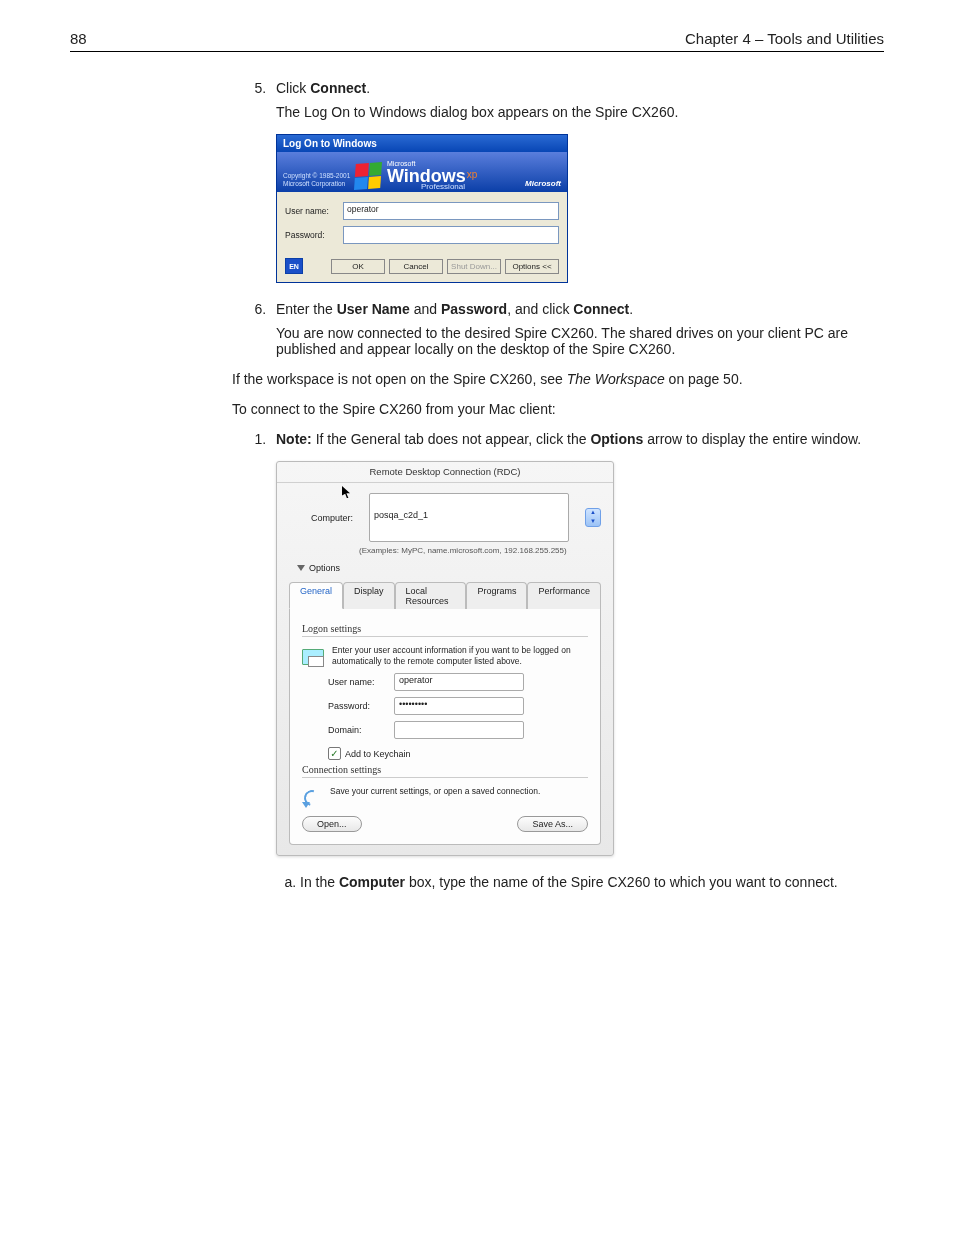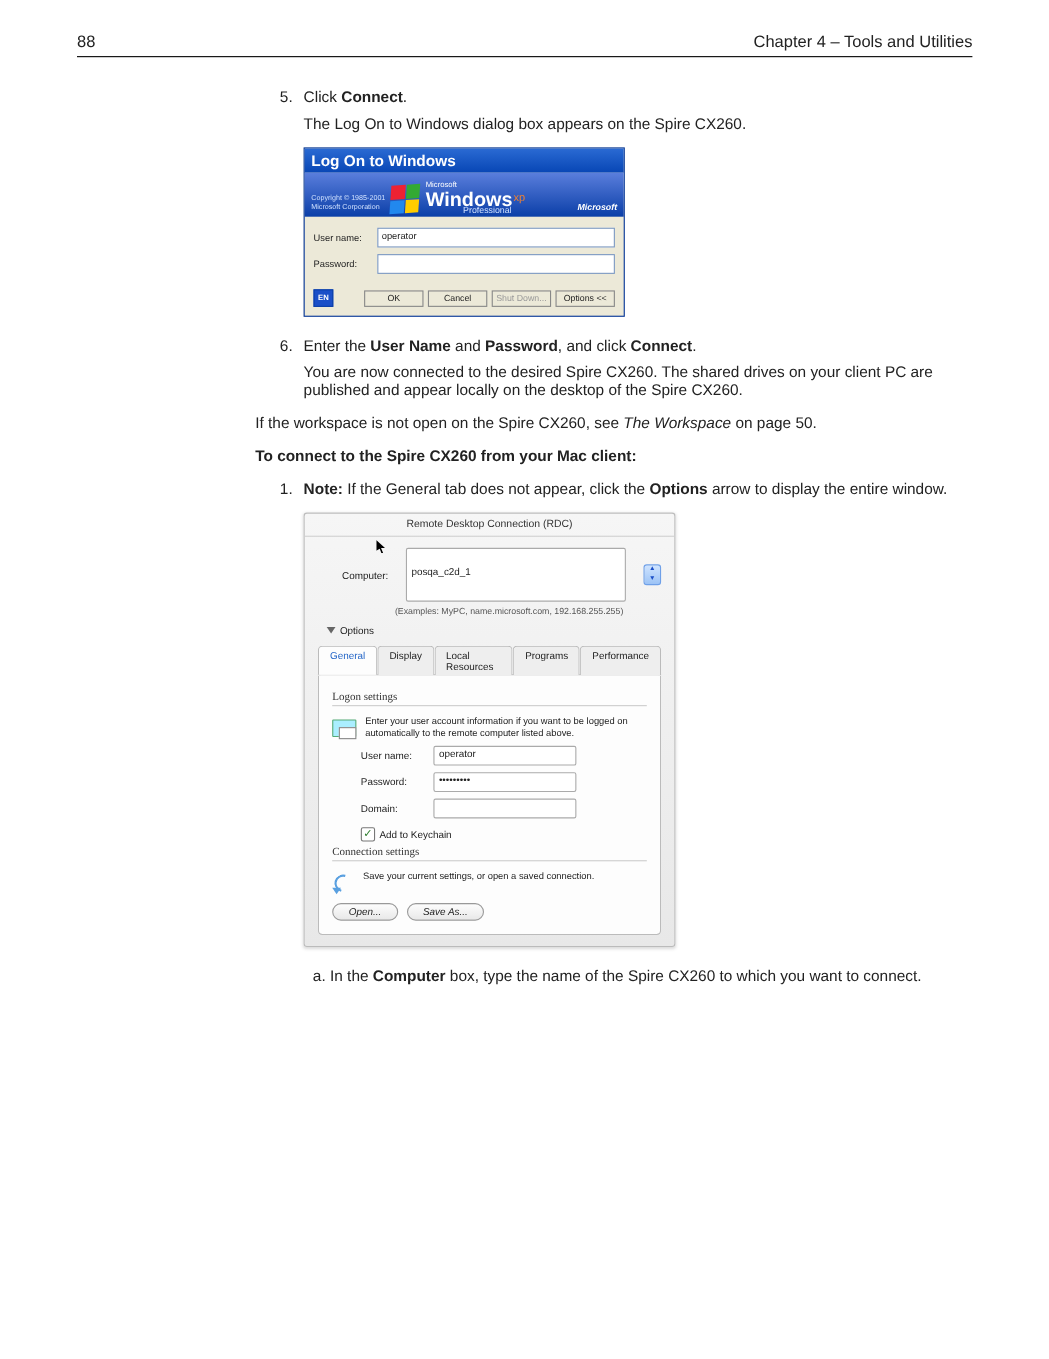--- a/index.html
+++ b/index.html
@@ -30,42 +30,42 @@
   .b { font-weight: 700; }
   .i { font-style: italic; }
   h2.section {
     font-size: 19px;
     font-weight: 700;
     margin-top: 34px;
     margin-bottom: 12px;
     margin-left: -38px;
   }
   p.lead {
-    font-weight: 700;
+    font-weight: 400;
     font-size: 14px;
     margin-left: -38px;
     margin-bottom: 12px;
   }
   p.post { margin-left: -38px; margin-top: 10px; }
 
   
   .win-dialog {
     width: 290px;
     border: 1px solid #003399;
     font-family: Tahoma, Arial, sans-serif;
     font-size: 8px;
     margin: 10px 0 18px 0;
     background: #ece9d8;
   }
   .win-title {
     background: linear-gradient(#2a6ad3, #0846b5);
     color: #fff;
     font-weight: 700;
     padding: 3px 6px;
-    font-size: 14px;
+    font-size: 10px;
   }
   .win-banner {
     background: linear-gradient(#5a7edc, #0b3fa8);
     height: 40px;
     position: relative;
     color: #fff;
   }
   .win-copy {
     position: absolute;
     left: 6px;
@@ -274,21 +274,21 @@
     border:1px solid #999; border-radius:10px;
     padding:2px 14px; font-size:9px;
     background:linear-gradient(#fdfdfd,#e8e8e8);
   }
   .mac-pill.primary {
     background:linear-gradient(#a8d0ff,#4f97ec);
     border-color:#3a7edc;
     color:#0b2a5c;
     font-weight:600;
   }
-  .mac-btnrow { display:flex; justify-content:flex-start; gap:8px; margin-top:8px;font-style:italic; }
+  .mac-btnrow { display:flex; justify-content:space-between; gap:8px; margin-top:8px; }
   .mac-footer { display:flex; justify-content:flex-end; gap:8px; padding: 10px 12px 12px 0; }
   .cursor-ptr {
     position:absolute;
     left:65px; top:24px;
     width:8px; height:12px;
     background:#000;
     clip-path: polygon(0 0, 100% 60%, 55% 60%, 80% 100%, 60% 100%, 40% 65%, 0 80%);
   }
   .mac-dialog { position:relative; }
 </style>

